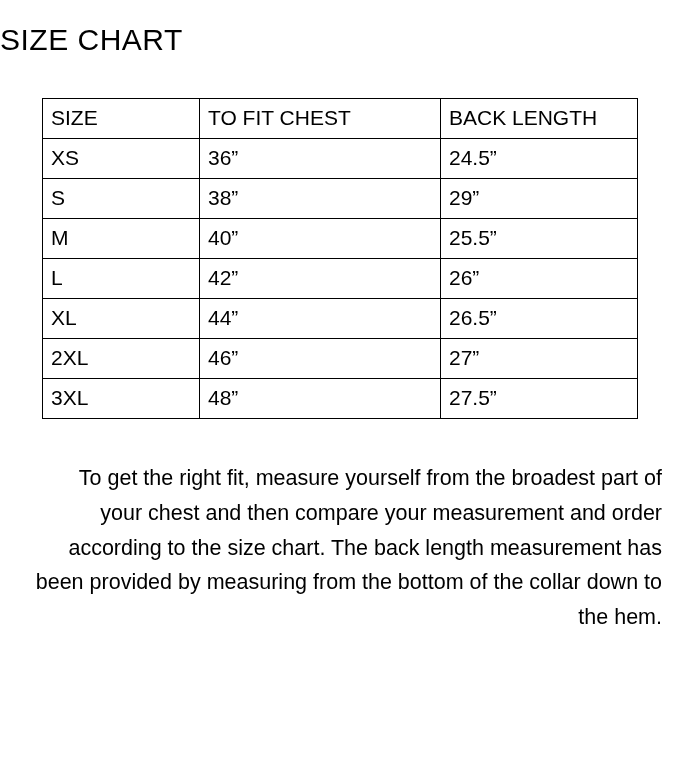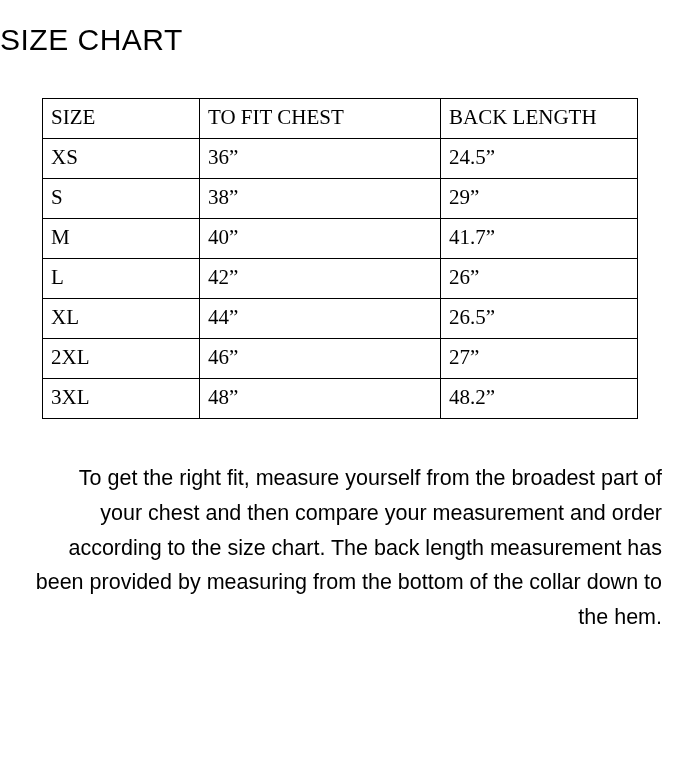--- a/index.html
+++ b/index.html
@@ -39,21 +39,20 @@
   }
   table.size-chart td {
     border: 1px solid #000000;
     font-size: 21px;
     font-weight: 400;
     padding: 3px 0 5px 8px;
     height: 31px;
     vertical-align: middle;
     line-height: 1.1;
     white-space: nowrap;
-    font-family: Liberation Serif, serif;
   }
   table.size-chart col.c1 { width: 157px; }
   table.size-chart col.c2 { width: 241px; }
   table.size-chart col.c3 { width: 197px; }
   .note {
     margin: 42px 33px 0 33px;
     font-size: 21.5px;
     line-height: 1.62;
     font-weight: 400;
     text-align: right;
@@ -85,41 +84,41 @@
           <td>24.5”</td>
         </tr>
         <tr>
           <td>S</td>
           <td>38”</td>
           <td>29”</td>
         </tr>
         <tr>
           <td>M</td>
           <td>40”</td>
-          <td>41.7”</td>
+          <td>25.5”</td>
         </tr>
         <tr>
           <td>L</td>
           <td>42”</td>
           <td>26”</td>
         </tr>
         <tr>
           <td>XL</td>
           <td>44”</td>
           <td>26.5”</td>
         </tr>
         <tr>
           <td>2XL</td>
           <td>46”</td>
           <td>27”</td>
         </tr>
         <tr>
           <td>3XL</td>
           <td>48”</td>
-          <td>48.2”</td>
+          <td>27.5”</td>
         </tr>
       </tbody>
     </table>
   </div>
 
   <p class="note">To get the right fit, measure yourself from the broadest part of your chest and then compare your measurement and order according to the size chart. The back length measurement has been provided by measuring from the bottom of the collar down to the hem.</p>
 
 </div>
 
 </body></html>

